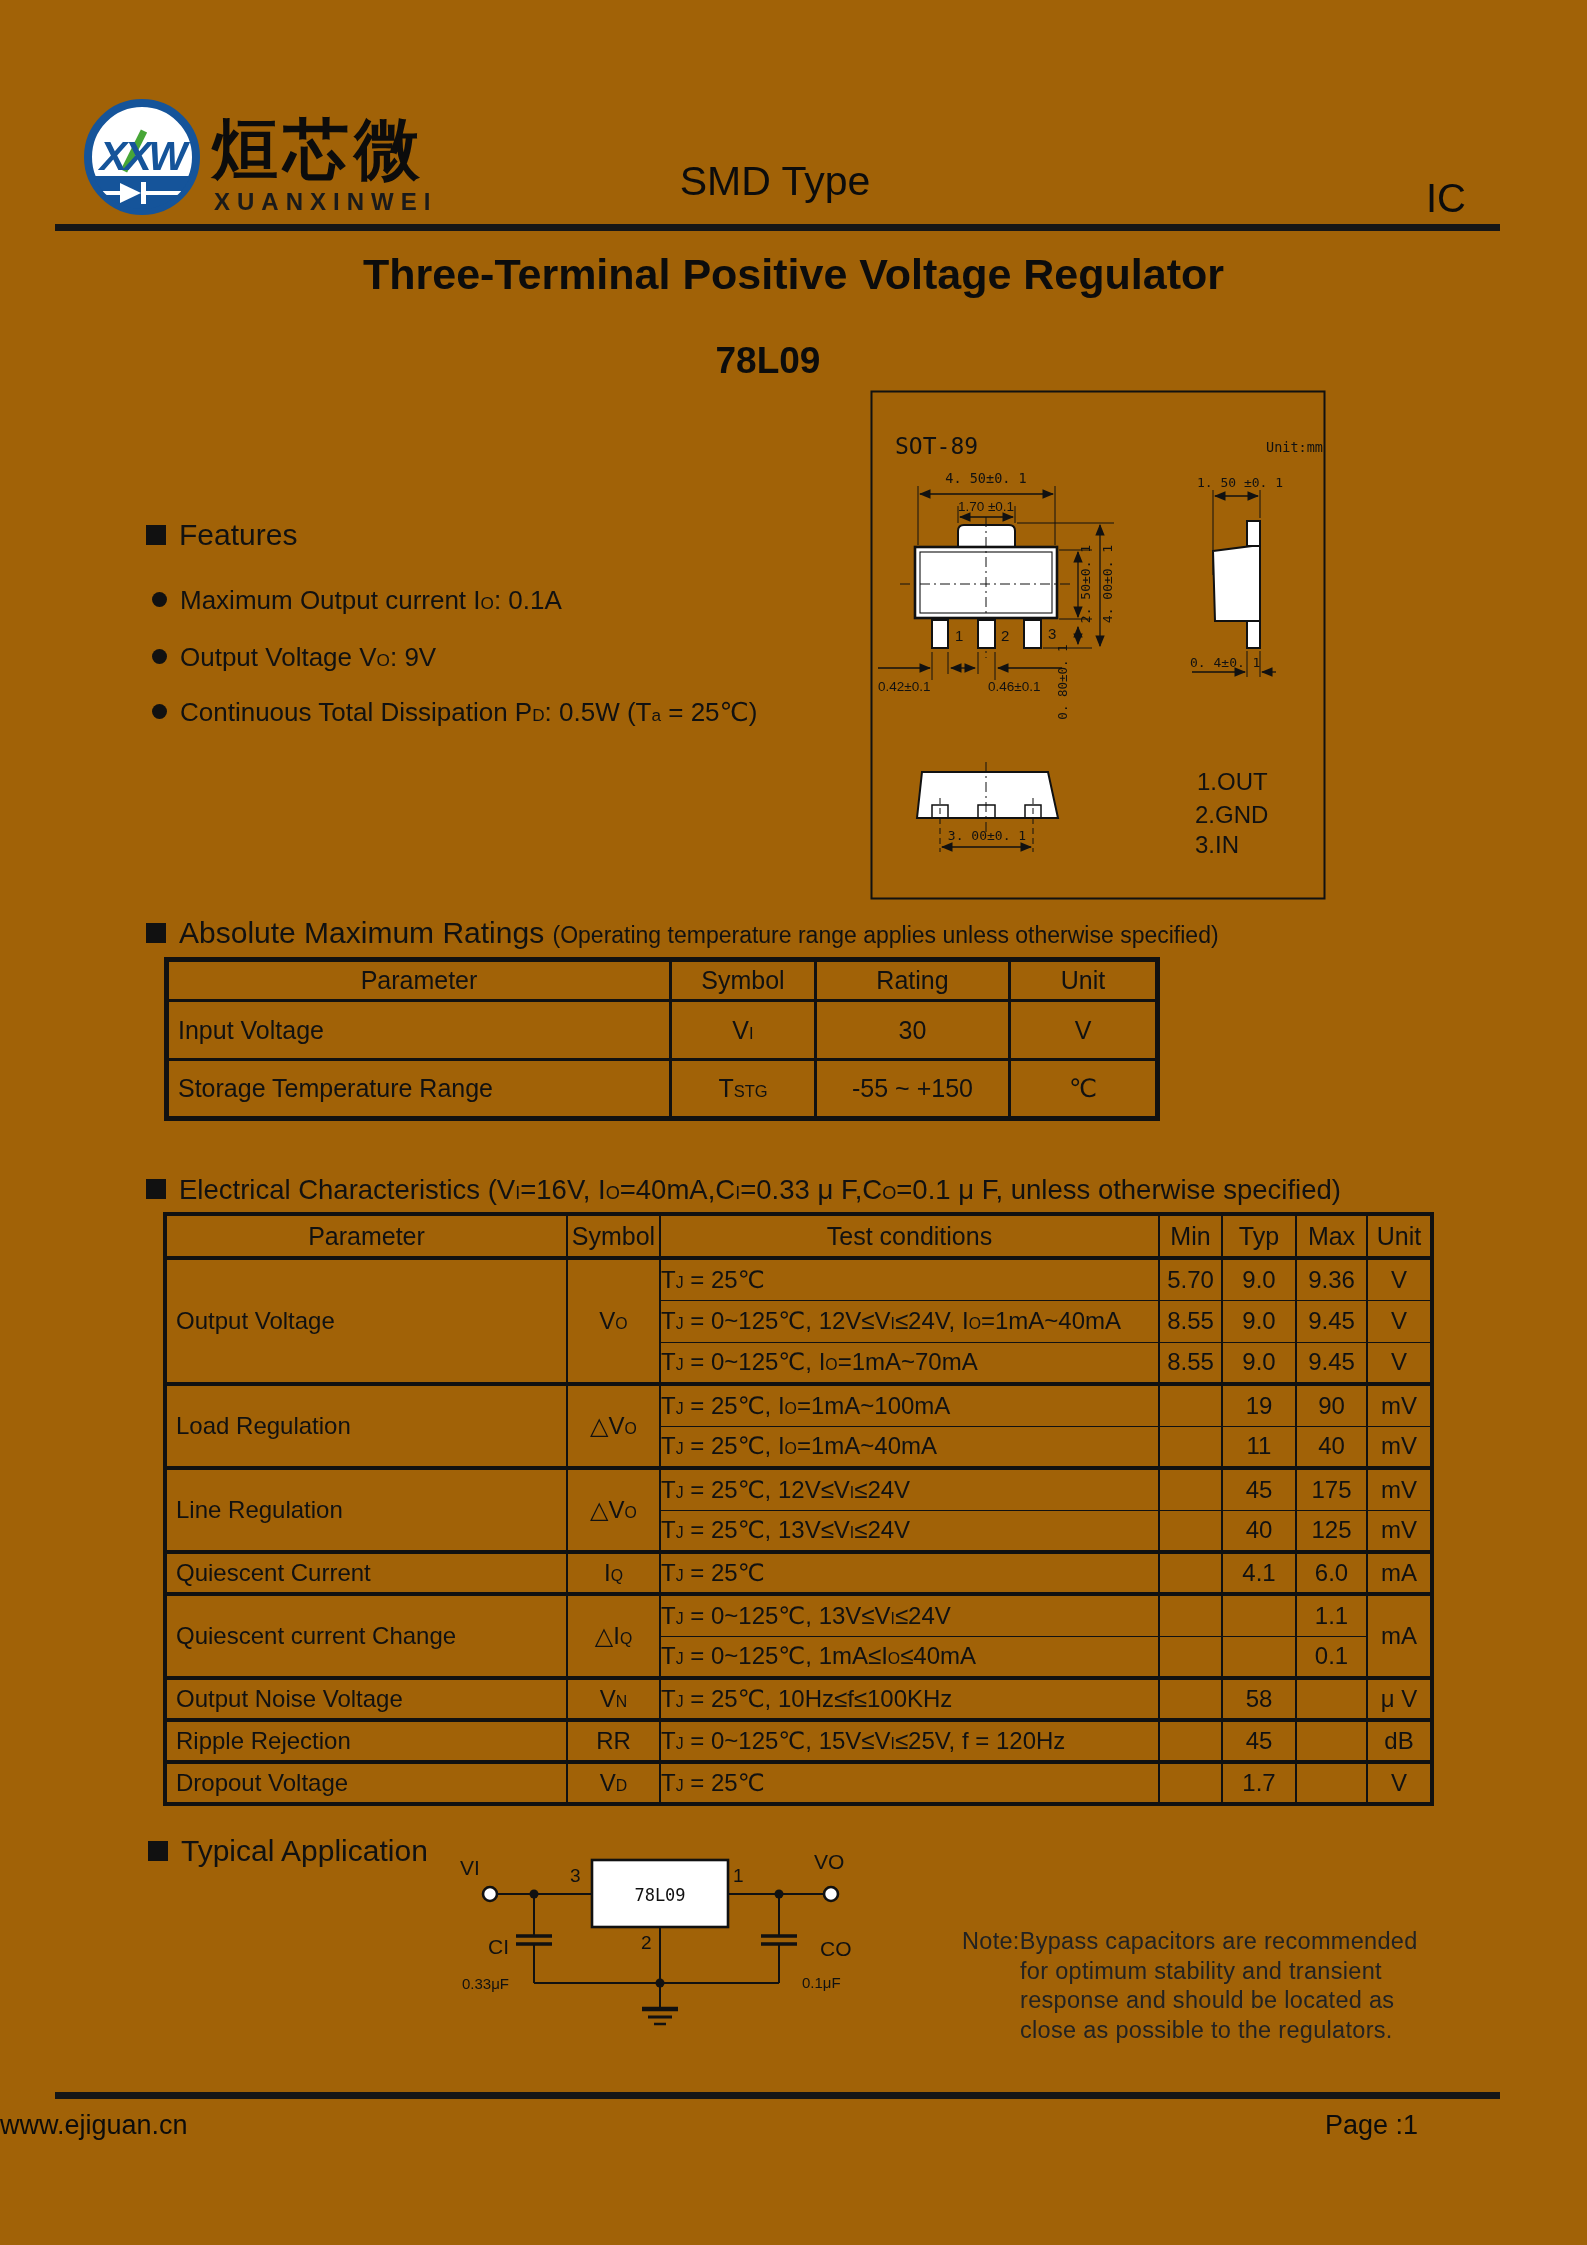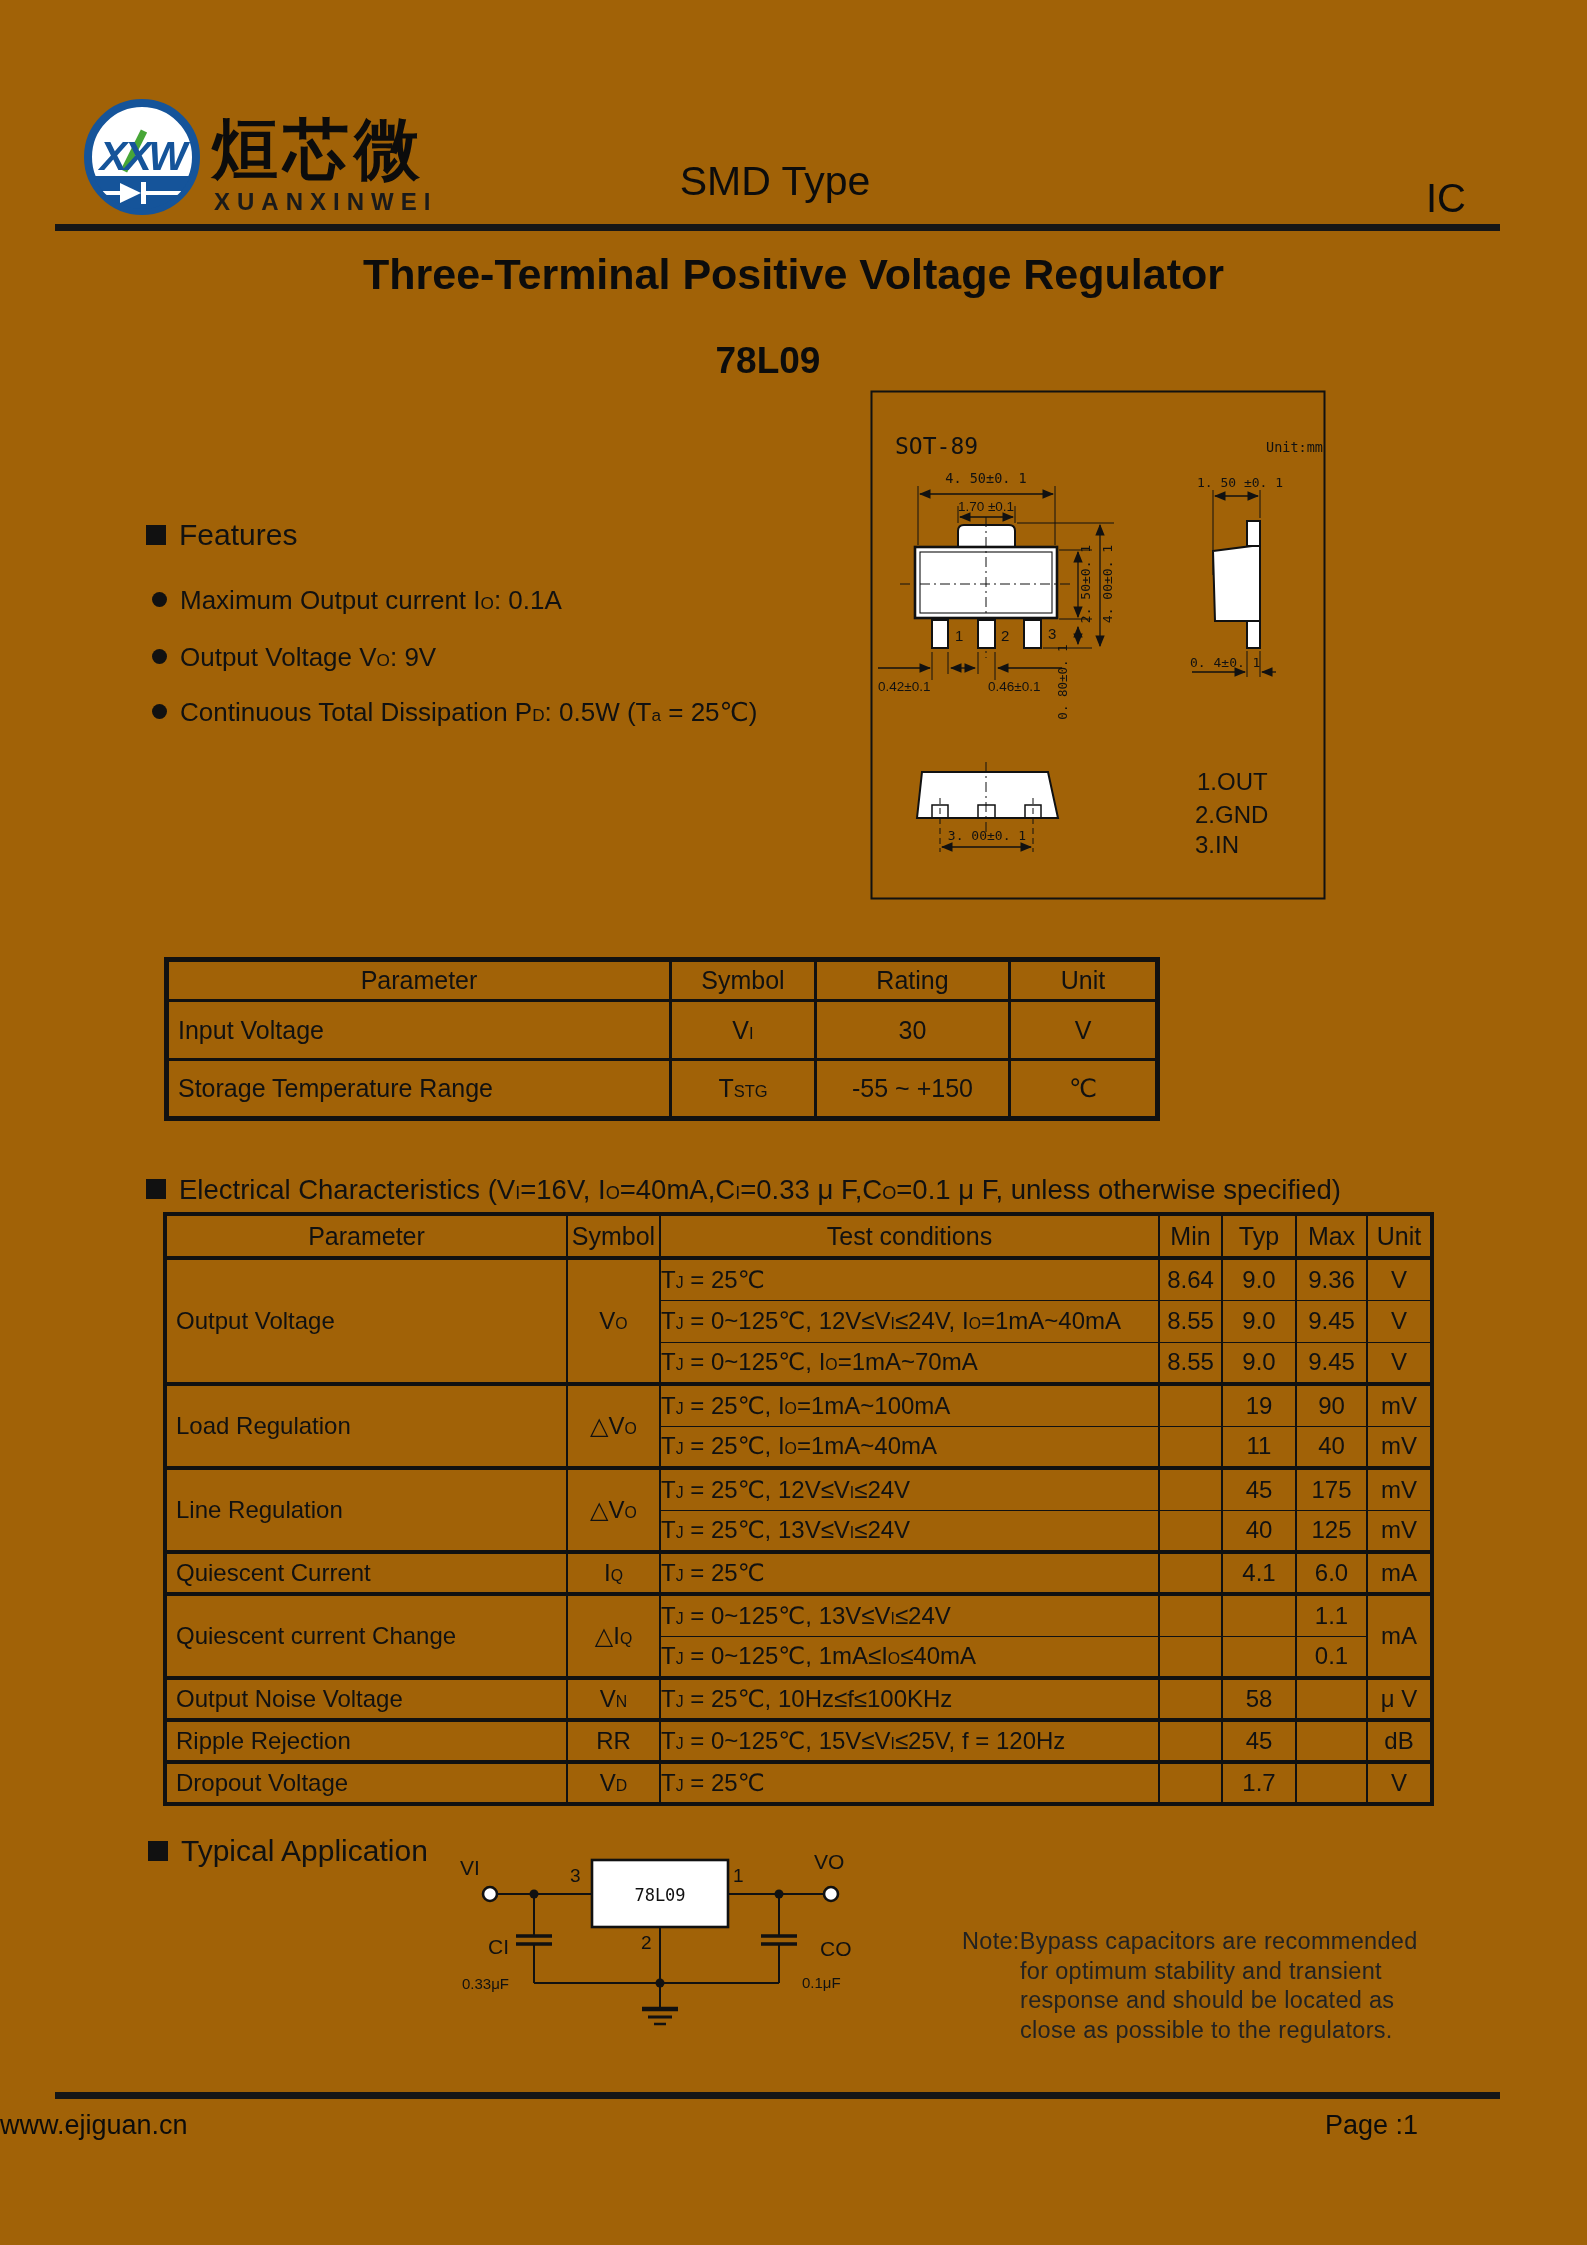--- a/index.html
+++ b/index.html
@@ -182,20 +182,24 @@
   </div>
   <div class="feat" style="left:152px;top:642px">
     <span class="blt"></span>
     <span class="feat-text">Output Voltage V<small>O</small>: 9V</span>
   </div>
   <div class="feat" style="left:152px;top:697px">
     <span class="blt"></span>
     <span class="feat-text">Continuous Total Dissipation P<small>D</small>: 0.5W (T<small>a</small> = 25℃)</span>
   </div>
 
+  <div class="sec" style="left:146px;top:916px">
+    <span class="sq"></span>
+    <span class="sec-title"><span>Absolute Maximum Ratings</span> <span class="sec-note">(Operating temperature range applies unless otherwise specified)</span></span>
+  </div>
   <div class="abs" id="amr-table-wrap">
     <table class="dtable amr">
       <colgroup>
           <col style="width:504px">
           <col style="width:145px">
           <col style="width:194px">
           <col style="width:148px">
         </colgroup>
       <thead>
         <tr style="height:41px">
@@ -246,21 +250,21 @@
           <th>Typ</th>
           <th>Max</th>
           <th>Unit</th>
         </tr>
       </thead>
       <tbody>
         <tr class="g" style="height:42px">
           <td class="param" rowspan="3">Output Voltage</td>
           <td rowspan="3">V<small>O</small></td>
           <td class="cond">T<small>J</small> = 25℃</td>
-          <td>8.64</td>
+          <td>5.70</td>
           <td>9.0</td>
           <td>9.36</td>
           <td>V</td>
         </tr>
         <tr style="height:42px">
           <td class="cond">T<small>J</small> = 0~125℃, 12V≤V<small>I</small>≤24V, I<small>O</small>=1mA~40mA</td>
           <td>8.55</td>
           <td>9.0</td>
           <td>9.45</td>
           <td>V</td>

